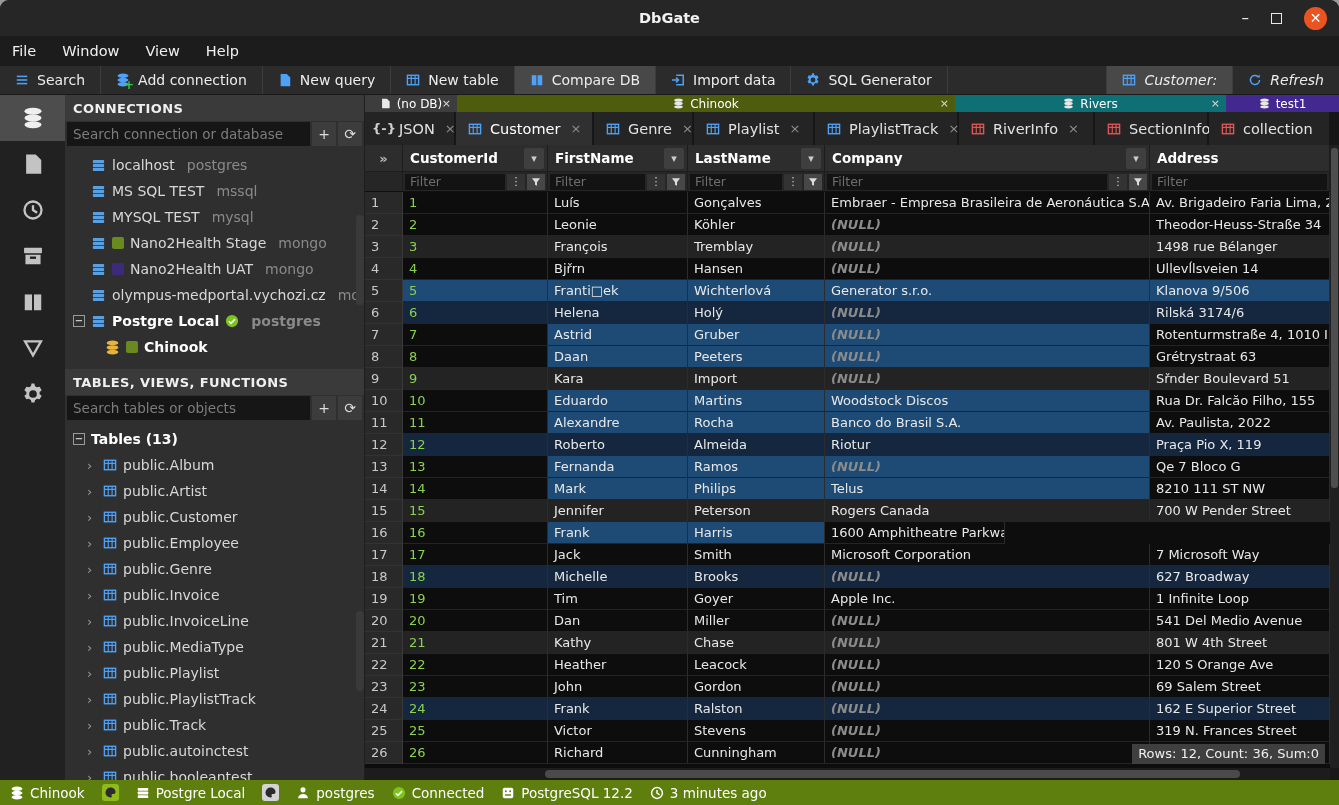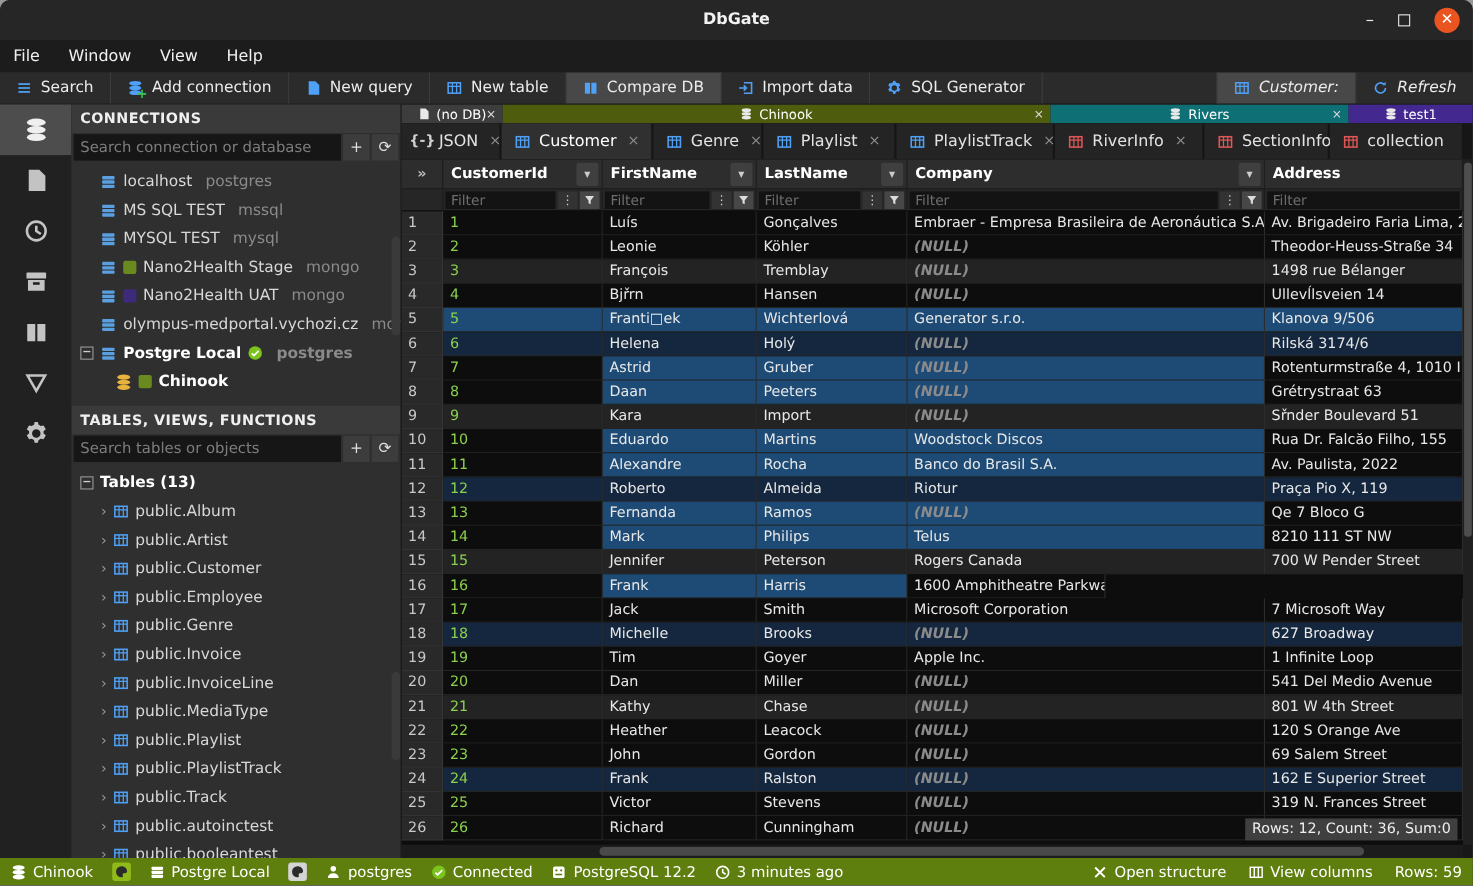--- a/index.html
+++ b/index.html
@@ -32,21 +32,21 @@
   .ibtn .ic{width:22px;height:22px;}
   .ib-gear{margin-top:auto;margin-bottom:14px;}
   
   .leftpanel{width:300px;background:#2f2f2f;flex:none;display:flex;flex-direction:column;overflow:hidden;border-right:1px solid #1e1e1e;}
   .panel-header{height:26px;background:#3a3a3a;font-weight:bold;font-size:13px;color:#f0f0f0;display:flex;align-items:center;padding-left:8px;letter-spacing:.4px;flex:none;}
   .searchrow{height:26px;display:flex;flex:none;background:#2f2f2f;padding:1px 2px;gap:2px;}
   .searchrow input{flex:1;background:#161616;border:none;outline:none;color:#ddd;font-size:13.5px;padding:0 6px;font-family:inherit;}
   .searchrow input::placeholder{color:#7d7d7d;}
   .sbtn{width:24px;background:#3c3c3c;color:#ddd;display:flex;align-items:center;justify-content:center;font-size:14px;}
   .plist{position:relative;padding-top:5px;}
-  .citem,.titem{height:26px;display:flex;align-items:center;font-size:14px;color:#d8d8d8;white-space:nowrap;overflow:hidden;padding-left:8px;gap:6px;text-align:right;}
+  .citem,.titem{height:26px;display:flex;align-items:center;font-size:14px;color:#d8d8d8;white-space:nowrap;overflow:hidden;padding-left:8px;gap:6px;}
   .citem .type{color:#8a8a8a;margin-left:6px;}
   .citem.bold,.titem.bold{font-weight:bold;color:#fff;}
   .chip{width:12px;height:12px;border-radius:2px;display:inline-block;flex:none;}
   .mbox{width:12px;height:12px;border:1px solid #9a9a9a;color:#cfcfcf;font-size:10px;line-height:10px;display:inline-flex;align-items:center;justify-content:center;flex:none;}
   .caret{color:#9a9a9a;font-size:13px;width:10px;flex:none;}
   .pscroll{position:absolute;width:8px;right:0;background:#3a3a3a;border-radius:4px;}
   .gap8{height:9px;flex:none;}
   
   .content{flex:1;display:flex;flex-direction:column;min-width:0;}
   .tabgroups{height:17px;display:flex;flex:none;background:#1a1a1a;font-size:12px;overflow:hidden;}
@@ -996,36 +996,14 @@
         <div class="sitem">
           <span class="ic" style="color:#ffffff;width:14px;height:14px;">
             <svg viewBox="0 0 16 16" fill="none" stroke="currentColor" stroke-width="1.7">
               <circle cx="8" cy="8" r="6.2"></circle>
               <path d="M8 4.6V8l3 2"></path>
             </svg>
           </span>
           <span>3 minutes ago</span>
         </div>
       </div>
-    <div class="sb-right" id="sb-right">
-        <div class="sitem">
-          <span class="ic" style="color:#ffffff;width:14px;height:14px;">
-            <svg viewBox="0 0 16 16" fill="none" stroke="currentColor" stroke-width="2.1">
-              <path d="M3 3l10 10M13 3 3 13"></path>
-            </svg>
-          </span>
-          <span>Open structure</span>
-        </div>
-        <div class="sitem">
-          <span class="ic" style="color:#ffffff;width:14px;height:14px;">
-            <svg viewBox="0 0 16 16" fill="none" stroke="currentColor" stroke-width="1.5">
-              <rect x="1.8" y="2.8" width="12.4" height="10.4"></rect>
-              <path d="M6 2.8v10.4M10.2 2.8v10.4"></path>
-            </svg>
-          </span>
-          <span>View columns</span>
-        </div>
-        <div class="sitem">
-          <span>Rows: 59</span>
-        </div>
-      </div>
   </div>
 </div>
 
 </body></html>

